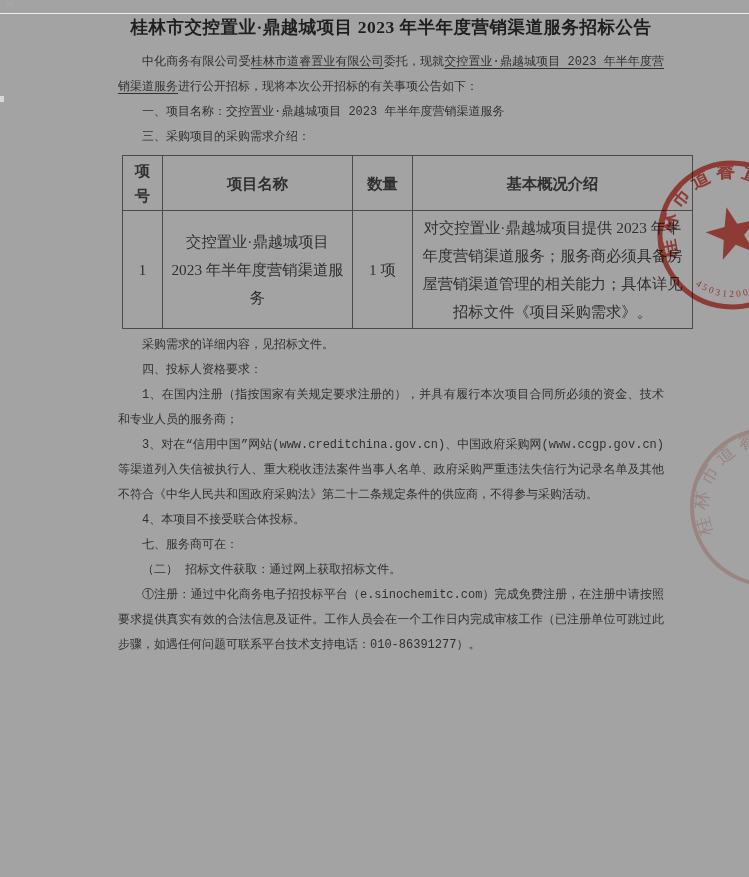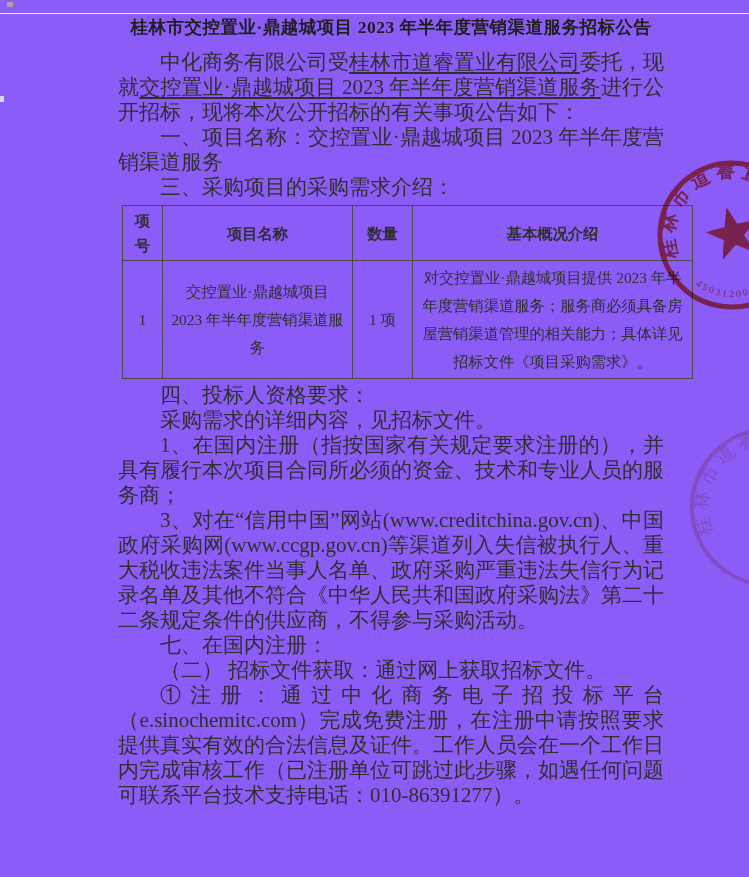--- a/index.html
+++ b/index.html
@@ -1,32 +1,32 @@
 <!DOCTYPE html>
 <html><head>
 <meta charset="utf-8">
 <style>
   html,body { margin:0; padding:0; background:#e8e8e8; }
   .page {
     position:relative; width:749px; height:877px; margin:0 auto;
-    background:#8b5cf6; overflow:hidden;
+    background:#a3a3a3; overflow:hidden;
     font-family:"Liberation Serif","DejaVu Serif",serif;
     color:#303030;
   }
   .scan-topline { position:absolute; left:0; top:13px; width:100%; height:1px; background:#ededed; }
   .scan-mark-a { position:absolute; left:7px; top:2px; width:6px; height:5px; background:#a6a6a6; }
   .scan-mark-b { position:absolute; left:0px; top:96px; width:4px; height:6px; background:#d8d8d8; }
 
   .content { position:absolute; left:118px; top:14px; width:546px; }
 
   .doc-title {
     font-size:17.5px; font-weight:700; text-align:center; color:#1f1f1f;
     line-height:26px; margin:0 0 10px 0; letter-spacing:0.5px;
   }
-  .para { font-size:21px; line-height:25px; margin:0; text-align:justify; }
+  .para { font-size:12px; line-height:25px; margin:0; text-align:justify;font-family:Liberation Mono, monospace; }
   .indent { text-indent:2em; }
   .ul { text-decoration:underline; text-underline-offset:3px; }
 
   table.proc {
     width:570px; margin:5px 0 4px 4px;
     border-collapse:collapse; table-layout:fixed;
     font-size:15.3px;
   }
   table.proc th, table.proc td {
     border:1.6px solid #4a4a4a; padding:2px 6px;
@@ -77,25 +77,26 @@
       <tbody>
         <tr style="height:118px;">
           <td class="cell-no">1</td>
           <td>交控置业·鼎越城项目 2023 年半年度营销渠道服务</td>
           <td>1 项</td>
           <td class="cell-overview">对交控置业·鼎越城项目提供 2023 年半年度营销渠道服务；服务商必须具备房屋营销渠道管理的相关能力；具体详见招标文件《项目采购需求》。</td>
         </tr>
       </tbody>
     </table>
 
+    <p class="para indent">采购需求的详细内容，见招标文件。</p>
     <p class="para indent">四、投标人资格要求：</p>
-    <p class="para indent">采购需求的详细内容，见招标文件。</p>
     <p class="para indent">1、在国内注册（指按国家有关规定要求注册的），并具有履行本次项目合同所必须的资金、技术和专业人员的服务商；</p>
     <p class="para indent">3、对在“信用中国”网站(www.creditchina.gov.cn)、中国政府采购网(www.ccgp.gov.cn)等渠道列入失信被执行人、重大税收违法案件当事人名单、政府采购严重违法失信行为记录名单及其他不符合《中华人民共和国政府采购法》第二十二条规定条件的供应商，不得参与采购活动。</p>
-    <p class="para indent">七、在国内注册：</p>
+    <p class="para indent">4、本项目不接受联合体投标。</p>
+    <p class="para indent">七、服务商可在：</p>
     <p class="para indent">（二） 招标文件获取：通过网上获取招标文件。</p>
     <p class="para indent">①注册：通过中化商务电子招投标平台（e.sinochemitc.com）完成免费注册，在注册中请按照要求提供真实有效的合法信息及证件。工作人员会在一个工作日内完成审核工作（已注册单位可跳过此步骤，如遇任何问题可联系平台技术支持电话：010-86391277）。</p>
 
   </div>
 
   <svg class="seal seal-1" width="170" height="170" viewBox="0 0 170 170">
     <g transform="rotate(6 85 85)">
       <circle cx="85" cy="85" r="72" fill="none" stroke="#d8463a" stroke-width="5"></circle>
       <path transform="translate(86,84) rotate(-20) scale(0.92)" d="M0,-30 L7.1,-9.7 L28.5,-9.3 L11.4,3.7 L17.6,24.3 L0,12 L-17.6,24.3 L-11.4,3.7 L-28.5,-9.3 L-7.1,-9.7 Z" fill="#d8463a"></path>
       <defs>

